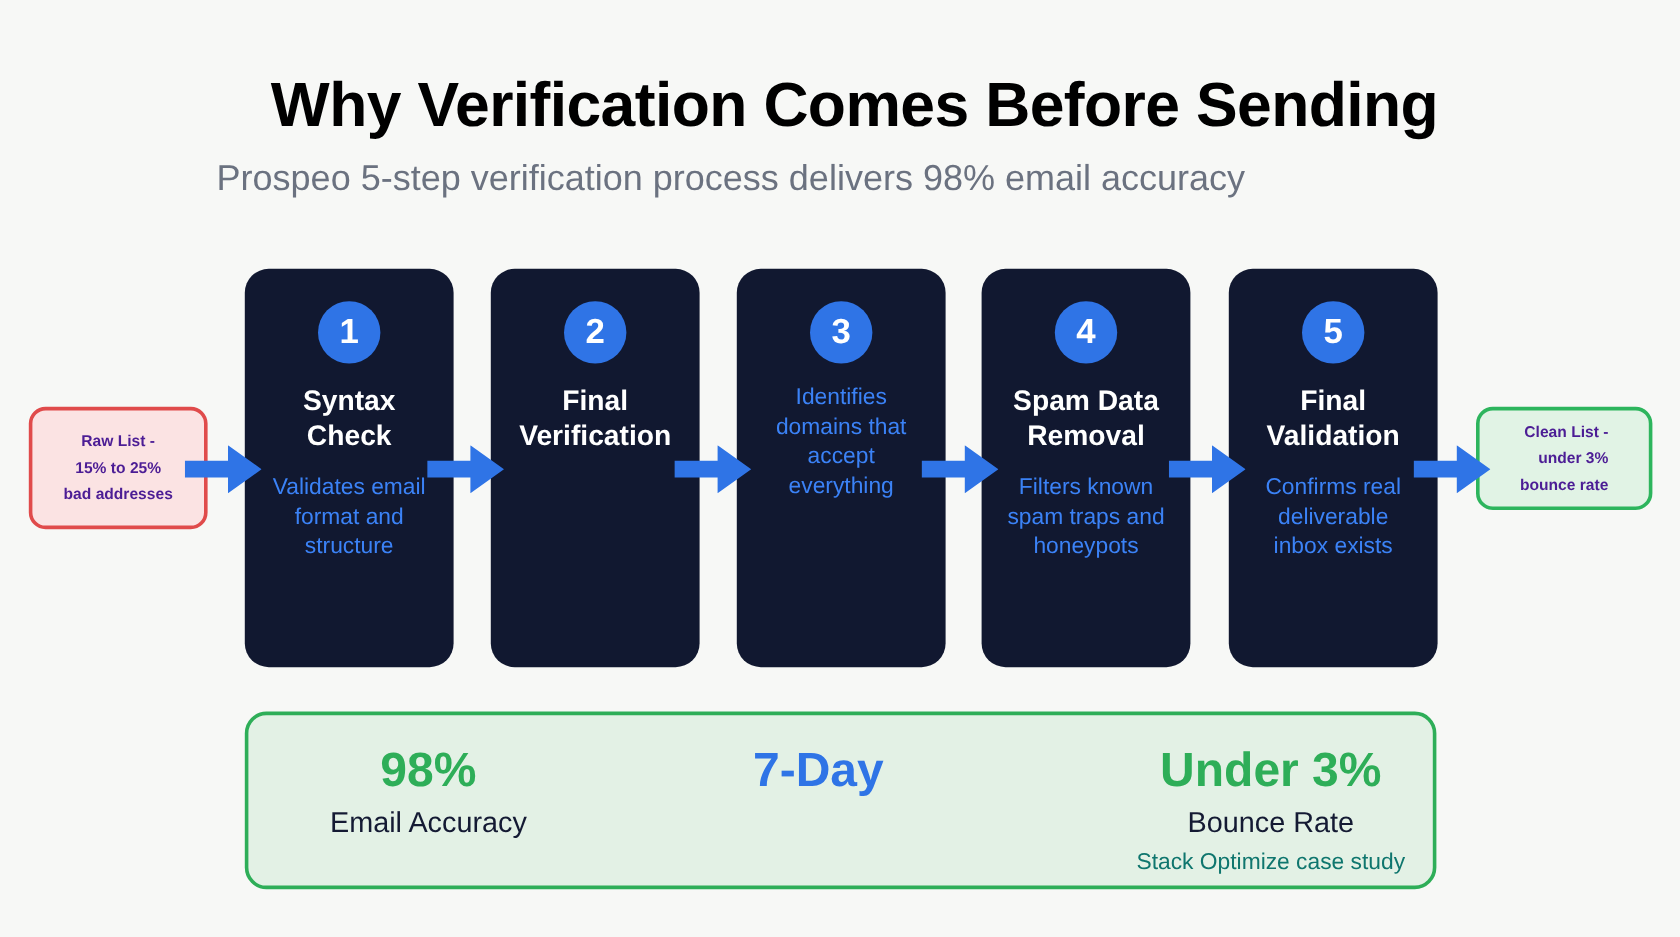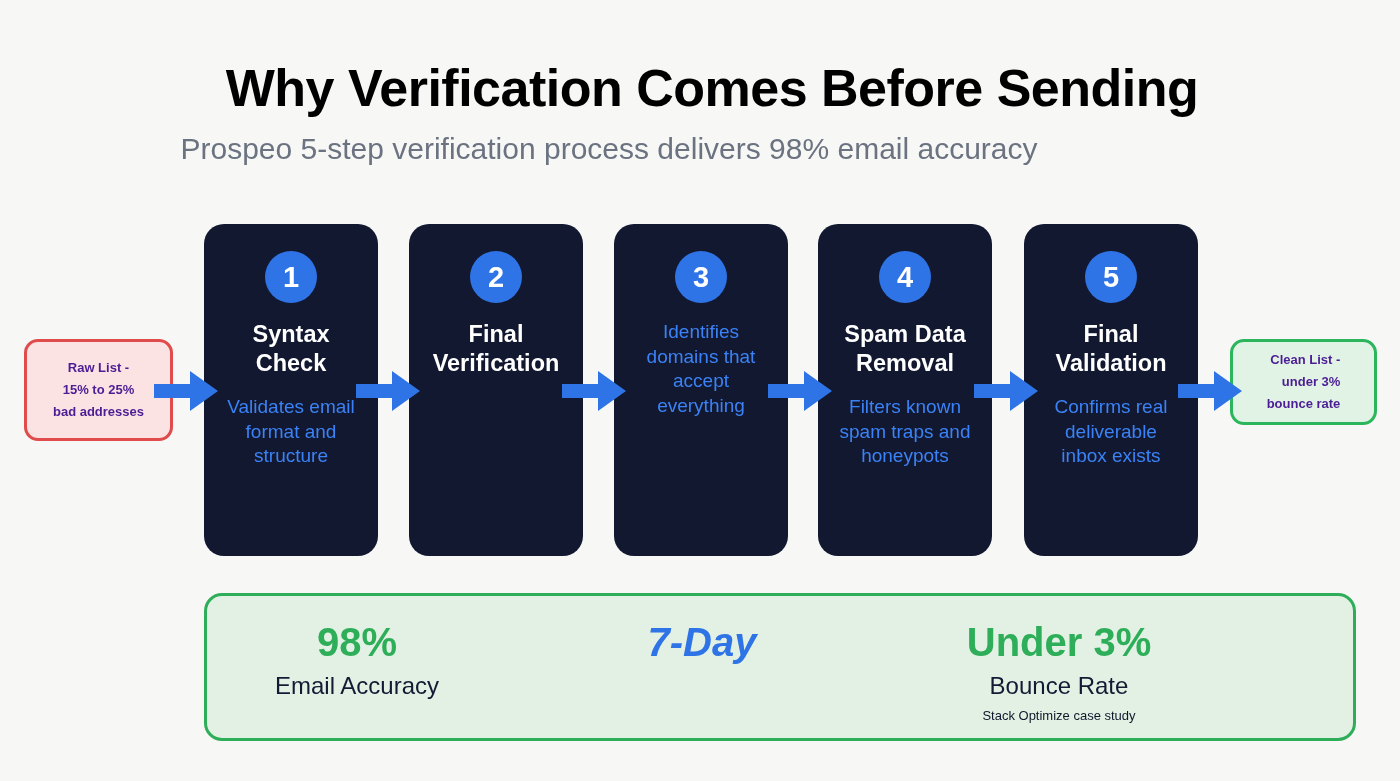--- a/index.html
+++ b/index.html
@@ -45,27 +45,27 @@
       display: flex; align-items: center; justify-content: center;
       text-align: center; font-weight: 700; font-size: 13px; line-height: 22px;
       color: #4c1d95; white-space: pre-line;
     }
     .raw { left: 24px; top: 339px; width: 149px; height: 102px;
       background: #fbe3e3; border-color: #e04b4b; }
     .clean { left: 1230px; top: 339px; width: 147px; height: 86px;
       background: #e1f3e5; border-color: #2db55d; text-align: right; }
     .arrow { position: absolute; width: 64px; height: 40px; z-index: 2; }
     .stats {
-      position: absolute; left: 204px; top: 593px; width: 1152px; height: 148px;
+      position: absolute; left: 204px; top: 593px; width: 993px; height: 148px;
       background: #e3f1e5; border: 3px solid #2eae58; border-radius: 18px;
     }
     .stat { position: absolute; top: 22px; text-align: center; }
     .stat-value { font-size: 40px; font-weight: 700; line-height: 48px; }
     .stat-label { font-size: 24px; font-weight: 400; color: #141a33; line-height: 40px; }
-    .stat-note { font-size: 13px; color: #0f172a; margin-top: 2px; }
+    .stat-note { font-size: 19px; color: #0f766e; margin-top: 2px; }
   </style>
 </head>
 <body>
 
 <div class="title">Why Verification Comes Before Sending</div>
 <div class="subtitle">Prospeo 5-step verification process delivers 98% email accuracy</div>
 
 <div class="endbox raw">Raw List -
 15% to 25%
 bad addresses</div>
@@ -128,21 +128,21 @@
 
 <div class="endbox clean">Clean List -
 under 3%
 bounce rate</div>
 
 <div class="stats">
   <div class="stat" style="left:10px; width:280px;">
     <div class="stat-value" style="color:#2eae58;">98%</div>
     <div class="stat-label">Email Accuracy</div>
   </div>
-  <div class="stat" style="left:355px; width:280px;font-style:italic;">
+  <div class="stat" style="left:335px; width:280px;">
     <div class="stat-value" style="color:#2f74e6;">7-Day</div>
   </div>
   <div class="stat" style="left:712px; width:280px;">
     <div class="stat-value" style="color:#2eae58;">Under 3%</div>
     <div class="stat-label">Bounce Rate</div>
     <div class="stat-note">Stack Optimize case study</div>
   </div>
 </div>
 
 </body></html>

